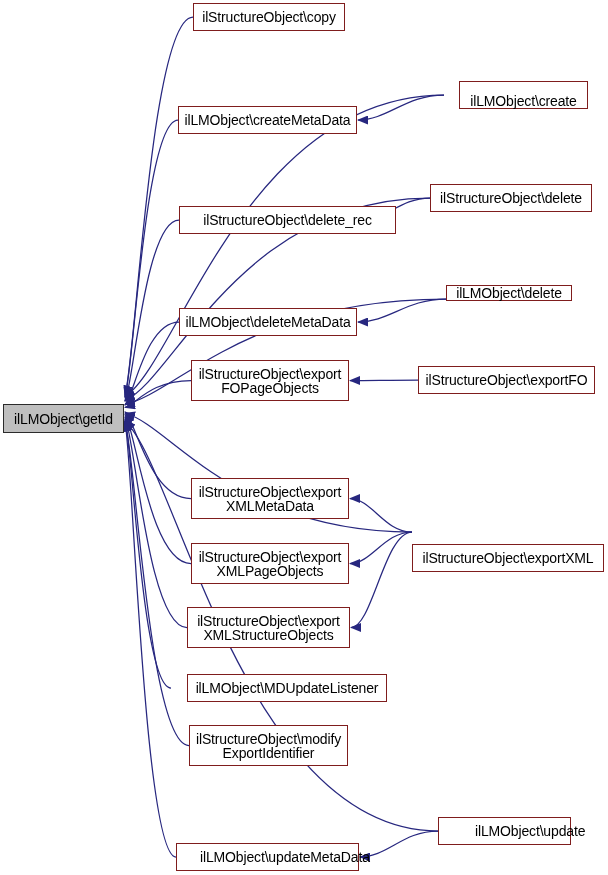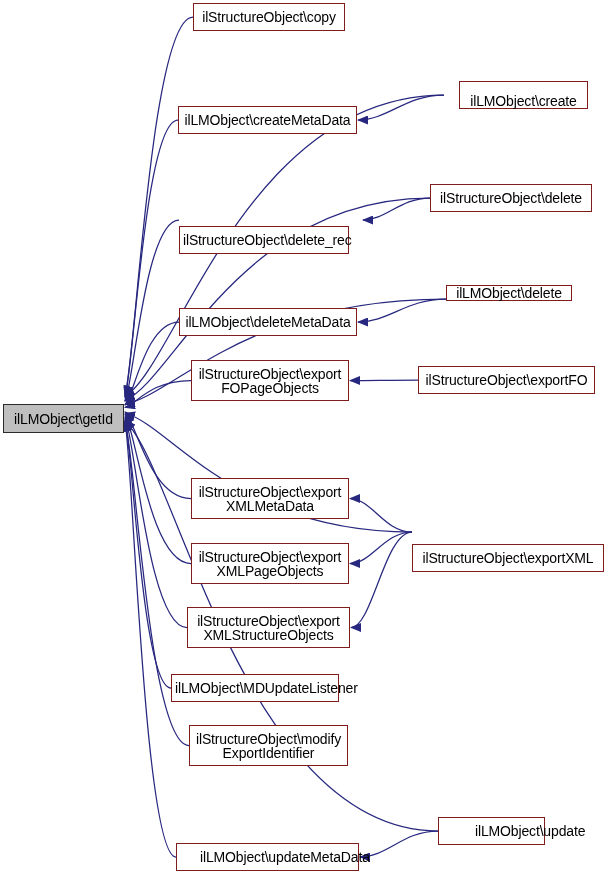--- a/index.html
+++ b/index.html
@@ -86,33 +86,33 @@
         <path d="M438,831 C402.9,831 387.3,857 360,857" marker-end="url(#ah)"></path>
       </g>
   </svg>
 
   <div id="node-layer">
       <div class="node root" style="left: 3px; top: 404px; width: 121px; height: 29px;"><span class="node-label">ilLMObject\getId</span></div>
       <div class="node" style="left: 193px; top: 3px; width: 152px; height: 28px;"><span class="node-label">ilStructureObject\copy</span></div>
       <div class="node" style="left: 459px; top: 81px; width: 129px; height: 28px; align-items: flex-end;"><span class="node-label">ilLMObject\create</span></div>
       <div class="node" style="left: 178px; top: 106px; width: 179px; height: 28px;"><span class="node-label">ilLMObject\createMetaData</span></div>
       <div class="node" style="left: 430px; top: 184px; width: 162px; height: 28px;"><span class="node-label">ilStructureObject\delete</span></div>
-      <div class="node" style="left: 179px; top: 206px; width: 170px; height: 28px; margin-top: 20px;"><span class="node-label">ilStructureObject\delete_rec</span></div>
+      <div class="node" style="left: 179px; top: 206px; width: 217px; height: 28px;"><span class="node-label">ilStructureObject\delete_rec</span></div>
       <div class="node" style="left: 446px; top: 285px; width: 126px; height: 16px;"><span class="node-label">ilLMObject\delete</span></div>
       <div class="node" style="left: 179px; top: 308px; width: 178px; height: 28px;"><span class="node-label">ilLMObject\deleteMetaData</span></div>
       <div class="node" style="left: 191px; top: 360px; width: 158px; height: 41px;"><span class="node-label">ilStructureObject\export
 FOPageObjects</span></div>
       <div class="node" style="left: 418px; top: 366px; width: 177px; height: 28px;"><span class="node-label">ilStructureObject\exportFO</span></div>
       <div class="node" style="left: 191px; top: 478px; width: 158px; height: 41px;"><span class="node-label">ilStructureObject\export
 XMLMetaData</span></div>
       <div class="node" style="left: 412px; top: 544px; width: 192px; height: 28px;"><span class="node-label">ilStructureObject\exportXML</span></div>
       <div class="node" style="left: 191px; top: 543px; width: 158px; height: 41px;"><span class="node-label">ilStructureObject\export
 XMLPageObjects</span></div>
       <div class="node" style="left: 187px; top: 607px; width: 163px; height: 41px;"><span class="node-label">ilStructureObject\export
 XMLStructureObjects</span></div>
-      <div class="node" style="left: 171px; top: 674px; width: 168px; height: 28px;"><span class="node-label">ilLMObject\MDUpdateListener</span></div>
+      <div class="node" style="left: 187px; top: 674px; width: 200px; height: 28px;"><span class="node-label">ilLMObject\MDUpdateListener</span></div>
       <div class="node" style="left: 189px; top: 725px; width: 159px; height: 41px;"><span class="node-label">ilStructureObject\modify
 ExportIdentifier</span></div>
-      <div class="node" style="left: 438px; top: 817px; width: 107px; height: 28px; padding-left: 33px;"><span class="node-label">ilLMObject\update</span></div>
+      <div class="node" style="left: 438px; top: 817px; width: 133px; height: 28px; padding-left: 33px;"><span class="node-label">ilLMObject\update</span></div>
       <div class="node" style="left: 176px; top: 843px; width: 183px; height: 28px; padding-left: 20px;"><span class="node-label">ilLMObject\updateMetaData</span></div>
     </div>
 
 </div>
 
 </body></html>

